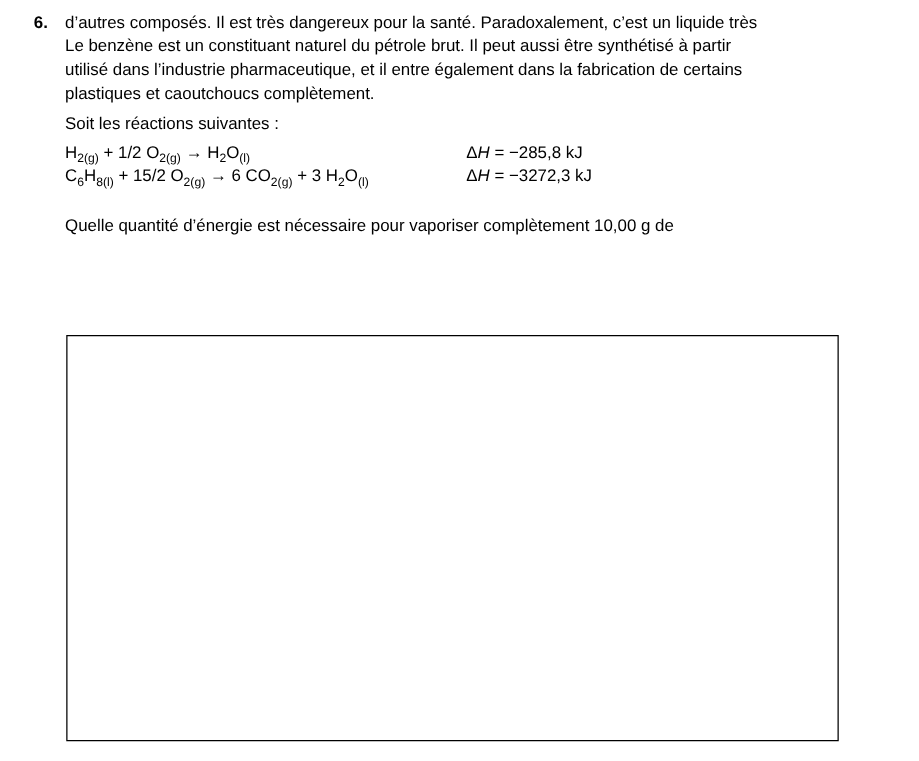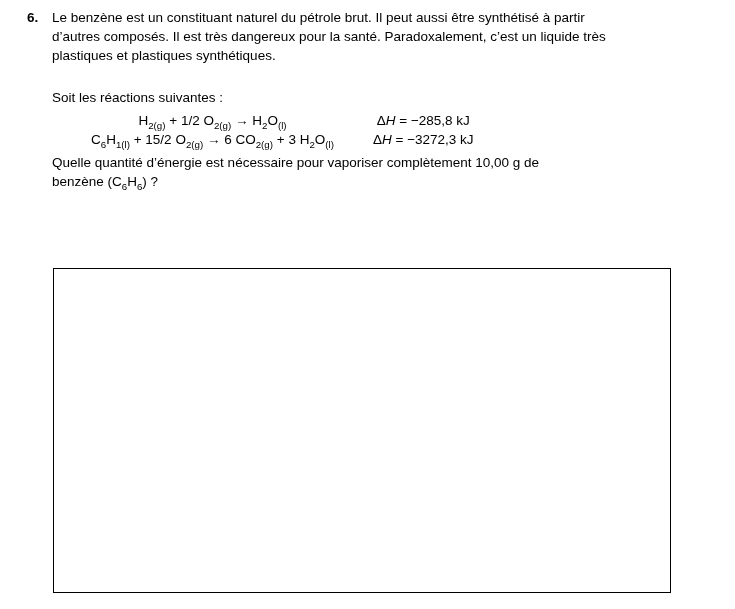--- a/index.html
+++ b/index.html
@@ -23,39 +23,38 @@
     align-items: flex-start;
   }
   .problem-number {
     font-weight: bold;
     width: 25px;
     flex: 0 0 25px;
   }
   .problem-body { width: 625px; }
   p { margin: 0; padding: 0; }
   .line { display: block; }
-  .reactions-intro { margin-top: 23px; }
+  .reactions-intro { margin-top: 5px; }
   table.reactions {
     border-collapse: collapse;
     margin-top: 4px;
   }
   table.reactions td {
     padding: 0;
     line-height: 19px;
     vertical-align: baseline;
     white-space: nowrap;
-    text-align: center;
   }
   td.reaction-equation { width: 321px; }
   sub {
     font-size: 0.72em;
     line-height: 0;
   }
   i { font-style: italic; }
-  .question { margin-top: 4px; }
+  .question { margin-top: 21px; }
   .answer-box {
     position: absolute;
     left: 53px;
     top: 268px;
     width: 618px;
     height: 325px;
     border: 1.5px solid #000000;
     background: #ffffff;
   }
 </style>
@@ -63,43 +62,43 @@
 <body>
 
 <div class="page">
 
   <div class="problem-row">
     <span class="problem-number">6.</span>
 
     <div class="problem-body">
 
       <p class="intro">
+        <span class="line">d’autres composés. Il est très dangereux pour la santé. Paradoxalement, c’est un liquide très</span>
         <span class="line">Le benzène est un constituant naturel du pétrole brut. Il peut aussi être synthétisé à partir</span>
-        <span class="line">d’autres composés. Il est très dangereux pour la santé. Paradoxalement, c’est un liquide très</span>
-        <span class="line">plastiques et plastiques synthétiques.</span>
+        <span class="line">utilisé dans l’industrie pharmaceutique, et il entre également dans la fabrication de certains</span>
+        <span class="line">plastiques et caoutchoucs complètement.</span>
       </p>
 
       <p class="reactions-intro">Soit les réactions suivantes :</p>
 
       <table class="reactions">
         <tbody>
           <tr>
             <td class="reaction-equation">H<sub>2(g)</sub> + 1/2 O<sub>2(g)</sub> → H<sub>2</sub>O<sub>(l)</sub></td>
             <td class="reaction-enthalpy">Δ<i>H</i> = −285,8 kJ</td>
           </tr>
           <tr>
-            <td class="reaction-equation">C<sub>6</sub>H<sub>1(l)</sub> + 15/2 O<sub>2(g)</sub> → 6 CO<sub>2(g)</sub> + 3 H<sub>2</sub>O<sub>(l)</sub></td>
+            <td class="reaction-equation">C<sub>6</sub>H<sub>8(l)</sub> + 15/2 O<sub>2(g)</sub> → 6 CO<sub>2(g)</sub> + 3 H<sub>2</sub>O<sub>(l)</sub></td>
             <td class="reaction-enthalpy">Δ<i>H</i> = −3272,3 kJ</td>
           </tr>
         </tbody>
       </table>
 
       <p class="question">
         <span class="line">Quelle quantité d’énergie est nécessaire pour vaporiser complètement 10,00 g de</span>
-        <span class="line">benzène (C<sub>6</sub>H<sub>6</sub>) ?</span>
       </p>
 
     </div>
   </div>
 
   <div class="answer-box"></div>
 
 </div>
 
 </body></html>

